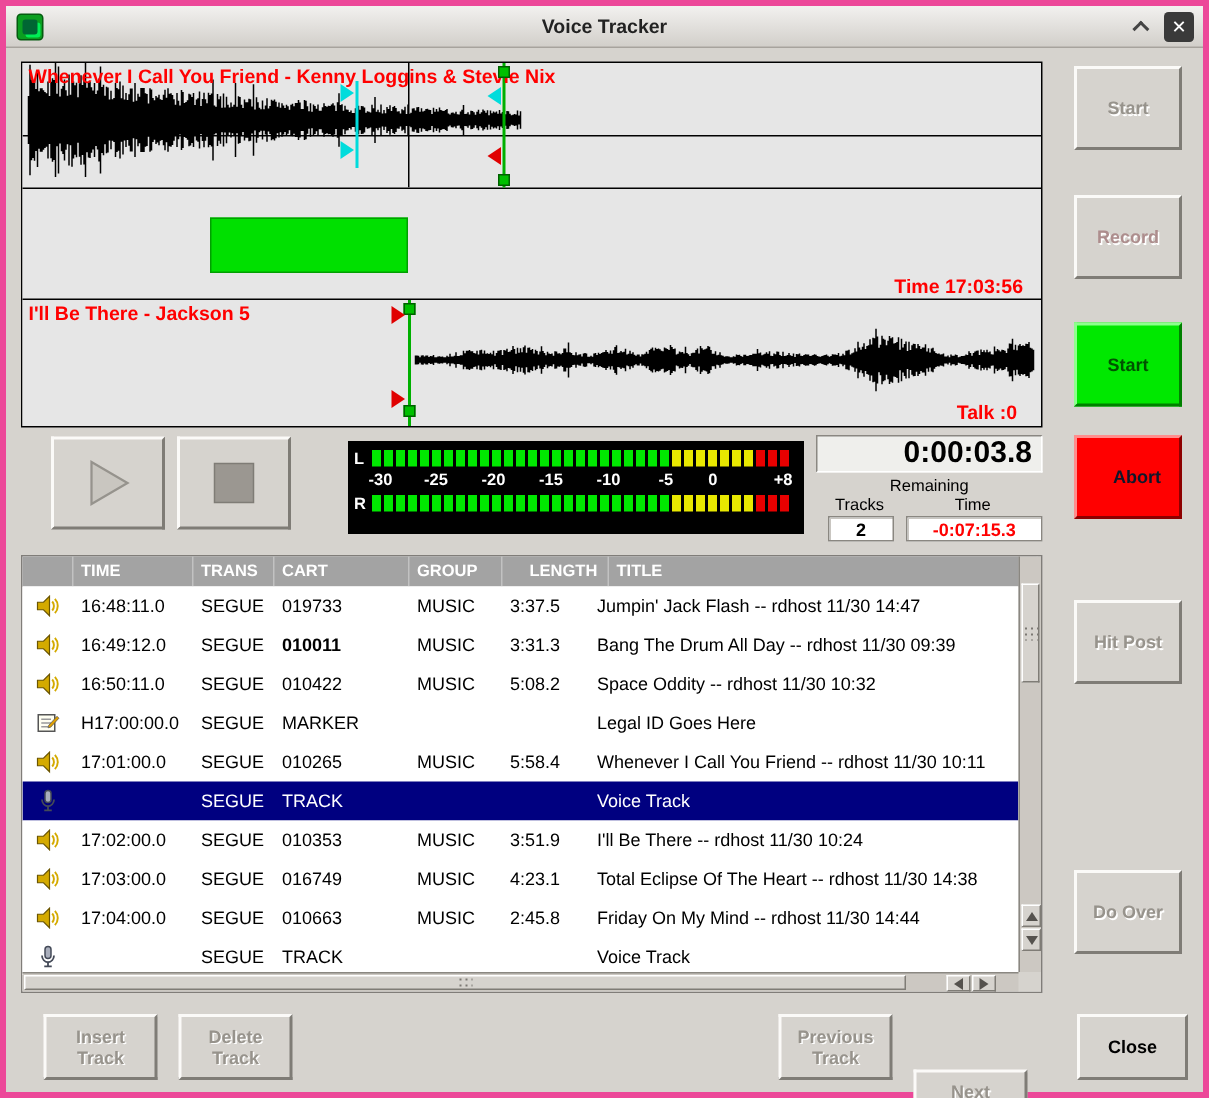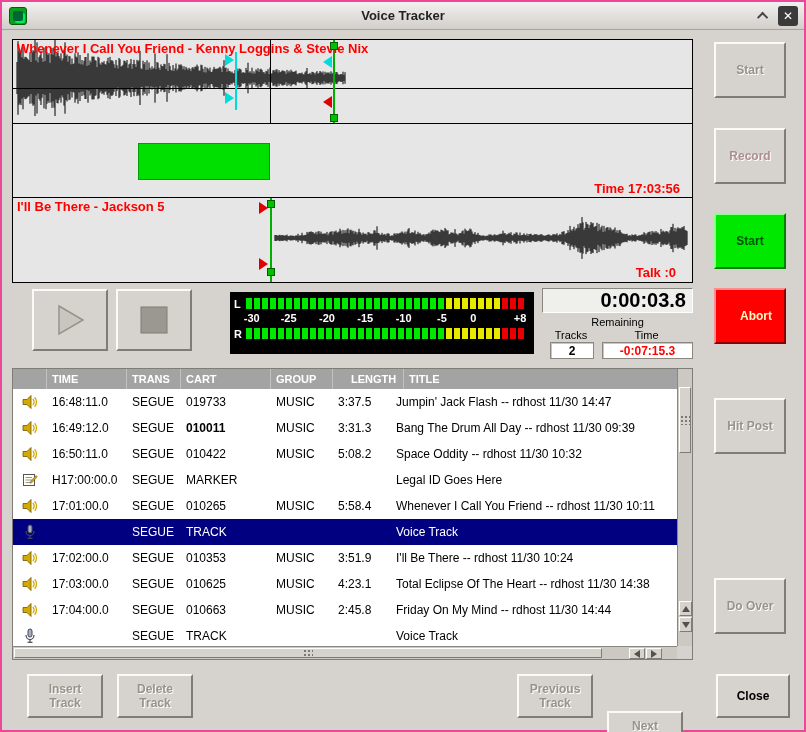--- a/index.html
+++ b/index.html
@@ -1,17 +1,17 @@
 <!DOCTYPE html>
 <html><head>
 <meta charset="utf-8">
 <style>
   * { margin:0; padding:0; box-sizing:border-box; }
   html,body { width:806px; height:732px; background:#d6d3ce; font-family:"Liberation Sans", sans-serif; overflow:hidden; }
-  #win { position:relative; width:806px; height:732px; background:#d6d3ce; border:2px solid #ec4899; }
+  #win { position:relative; width:806px; height:732px; background:#d6d3ce; border:4px solid #ec4899; }
 
   
   #titlebar { position:absolute; left:0; top:0; width:100%; height:28px;
     background:linear-gradient(#f2f1ef,#d2cfca); border-bottom:1px solid #a7a39d;
     display:flex; align-items:center; }
   #titlebar .title { position:absolute; left:0; right:0; text-align:center; font-size:13px; font-weight:bold; color:#222; }
   .appicon { position:absolute; left:7px; top:5px; width:18px; height:18px; background:#0b9e20;
     border:1px solid #055b10; border-radius:3px; }
   .appicon:before { content:""; position:absolute; left:3px; top:3px; width:10px; height:10px;
     background:#063; border-radius:2px; box-shadow:2px 2px 0 #0e5; }
@@ -107,21 +107,21 @@
   .arr-dn { width:0;height:0;border-left:4px solid transparent;border-right:4px solid transparent;border-top:6px solid #55524e; }
   .arr-l { width:0;height:0;border-top:4px solid transparent;border-bottom:4px solid transparent;border-right:6px solid #55524e; }
   .arr-r { width:0;height:0;border-top:4px solid transparent;border-bottom:4px solid transparent;border-left:6px solid #55524e; }
 
   
   .sidebtn { position:absolute; left:712px; width:72px; height:56px; }
   #btn-start1 { top:40px; }
   #btn-record { top:126px; color:#ad8d8d; text-shadow:1px 1px 0 #fff; }
   #btn-start2 { top:211px; background:#00e800; color:#005200;
     border-top-color:#8dff8d; border-left-color:#8dff8d; border-right-color:#008000; border-bottom-color:#008000; }
-  #btn-abort { top:286px; background:#ff0000; color:#fef9c3;
+  #btn-abort { top:286px; background:#ff0000; color:#0f172a;
     border-top-color:#ff8d8d; border-left-color:#ff8d8d; border-right-color:#8d0000; border-bottom-color:#8d0000;padding-left:12px; }
   #btn-hitpost { top:396px; }
   #btn-doover { top:576px; }
   .footbtn { position:absolute; top:672px; width:76px; height:44px; }
   #btn-insert { left:25px; } #btn-delete { left:115px; }
   #btn-prev { left:515px; } #btn-next { left:605px;margin-top:37px; }
   #btn-close { position:absolute; left:714px; top:672px; width:74px; height:44px; color:#000; }
 </style>
 </head>
 <body>
@@ -413,21 +413,21 @@
         <div class="lrow">
           <div class="lcell icn" style="width: 34px;">
             <svg width="16" height="16" viewBox="0 0 16 16">
               <polygon points="1,5.5 5,5.5 9,1.5 9,14.5 5,10.5 1,10.5" fill="#d4aa00" stroke="#6b5500" stroke-width="0.8"></polygon>
               <path d="M10.8 5 A4.5 4.5 0 0 1 10.8 11" fill="none" stroke="#d4aa00" stroke-width="1.3"></path>
               <path d="M12.6 3.2 A7 7 0 0 1 12.6 12.8" fill="none" stroke="#d4aa00" stroke-width="1.3"></path>
             </svg>
           </div>
           <div class="lcell" style="width: 80px;">17:03:00.0</div>
           <div class="lcell" style="width: 54px;">SEGUE</div>
-          <div class="lcell" style="width: 90px;">010625</div>
+          <div class="lcell" style="width: 90px;">016749</div>
           <div class="lcell" style="width: 62px;">MUSIC</div>
           <div class="lcell" style="width: 58px;">4:23.1</div>
           <div class="lcell" style="width: 286px;">Total Eclipse Of The Heart -- rdhost 11/30 14:38</div>
         </div>
         <div class="lrow">
           <div class="lcell icn" style="width: 34px;">
             <svg width="16" height="16" viewBox="0 0 16 16">
               <polygon points="1,5.5 5,5.5 9,1.5 9,14.5 5,10.5 1,10.5" fill="#d4aa00" stroke="#6b5500" stroke-width="0.8"></polygon>
               <path d="M10.8 5 A4.5 4.5 0 0 1 10.8 11" fill="none" stroke="#d4aa00" stroke-width="1.3"></path>
               <path d="M12.6 3.2 A7 7 0 0 1 12.6 12.8" fill="none" stroke="#d4aa00" stroke-width="1.3"></path>

